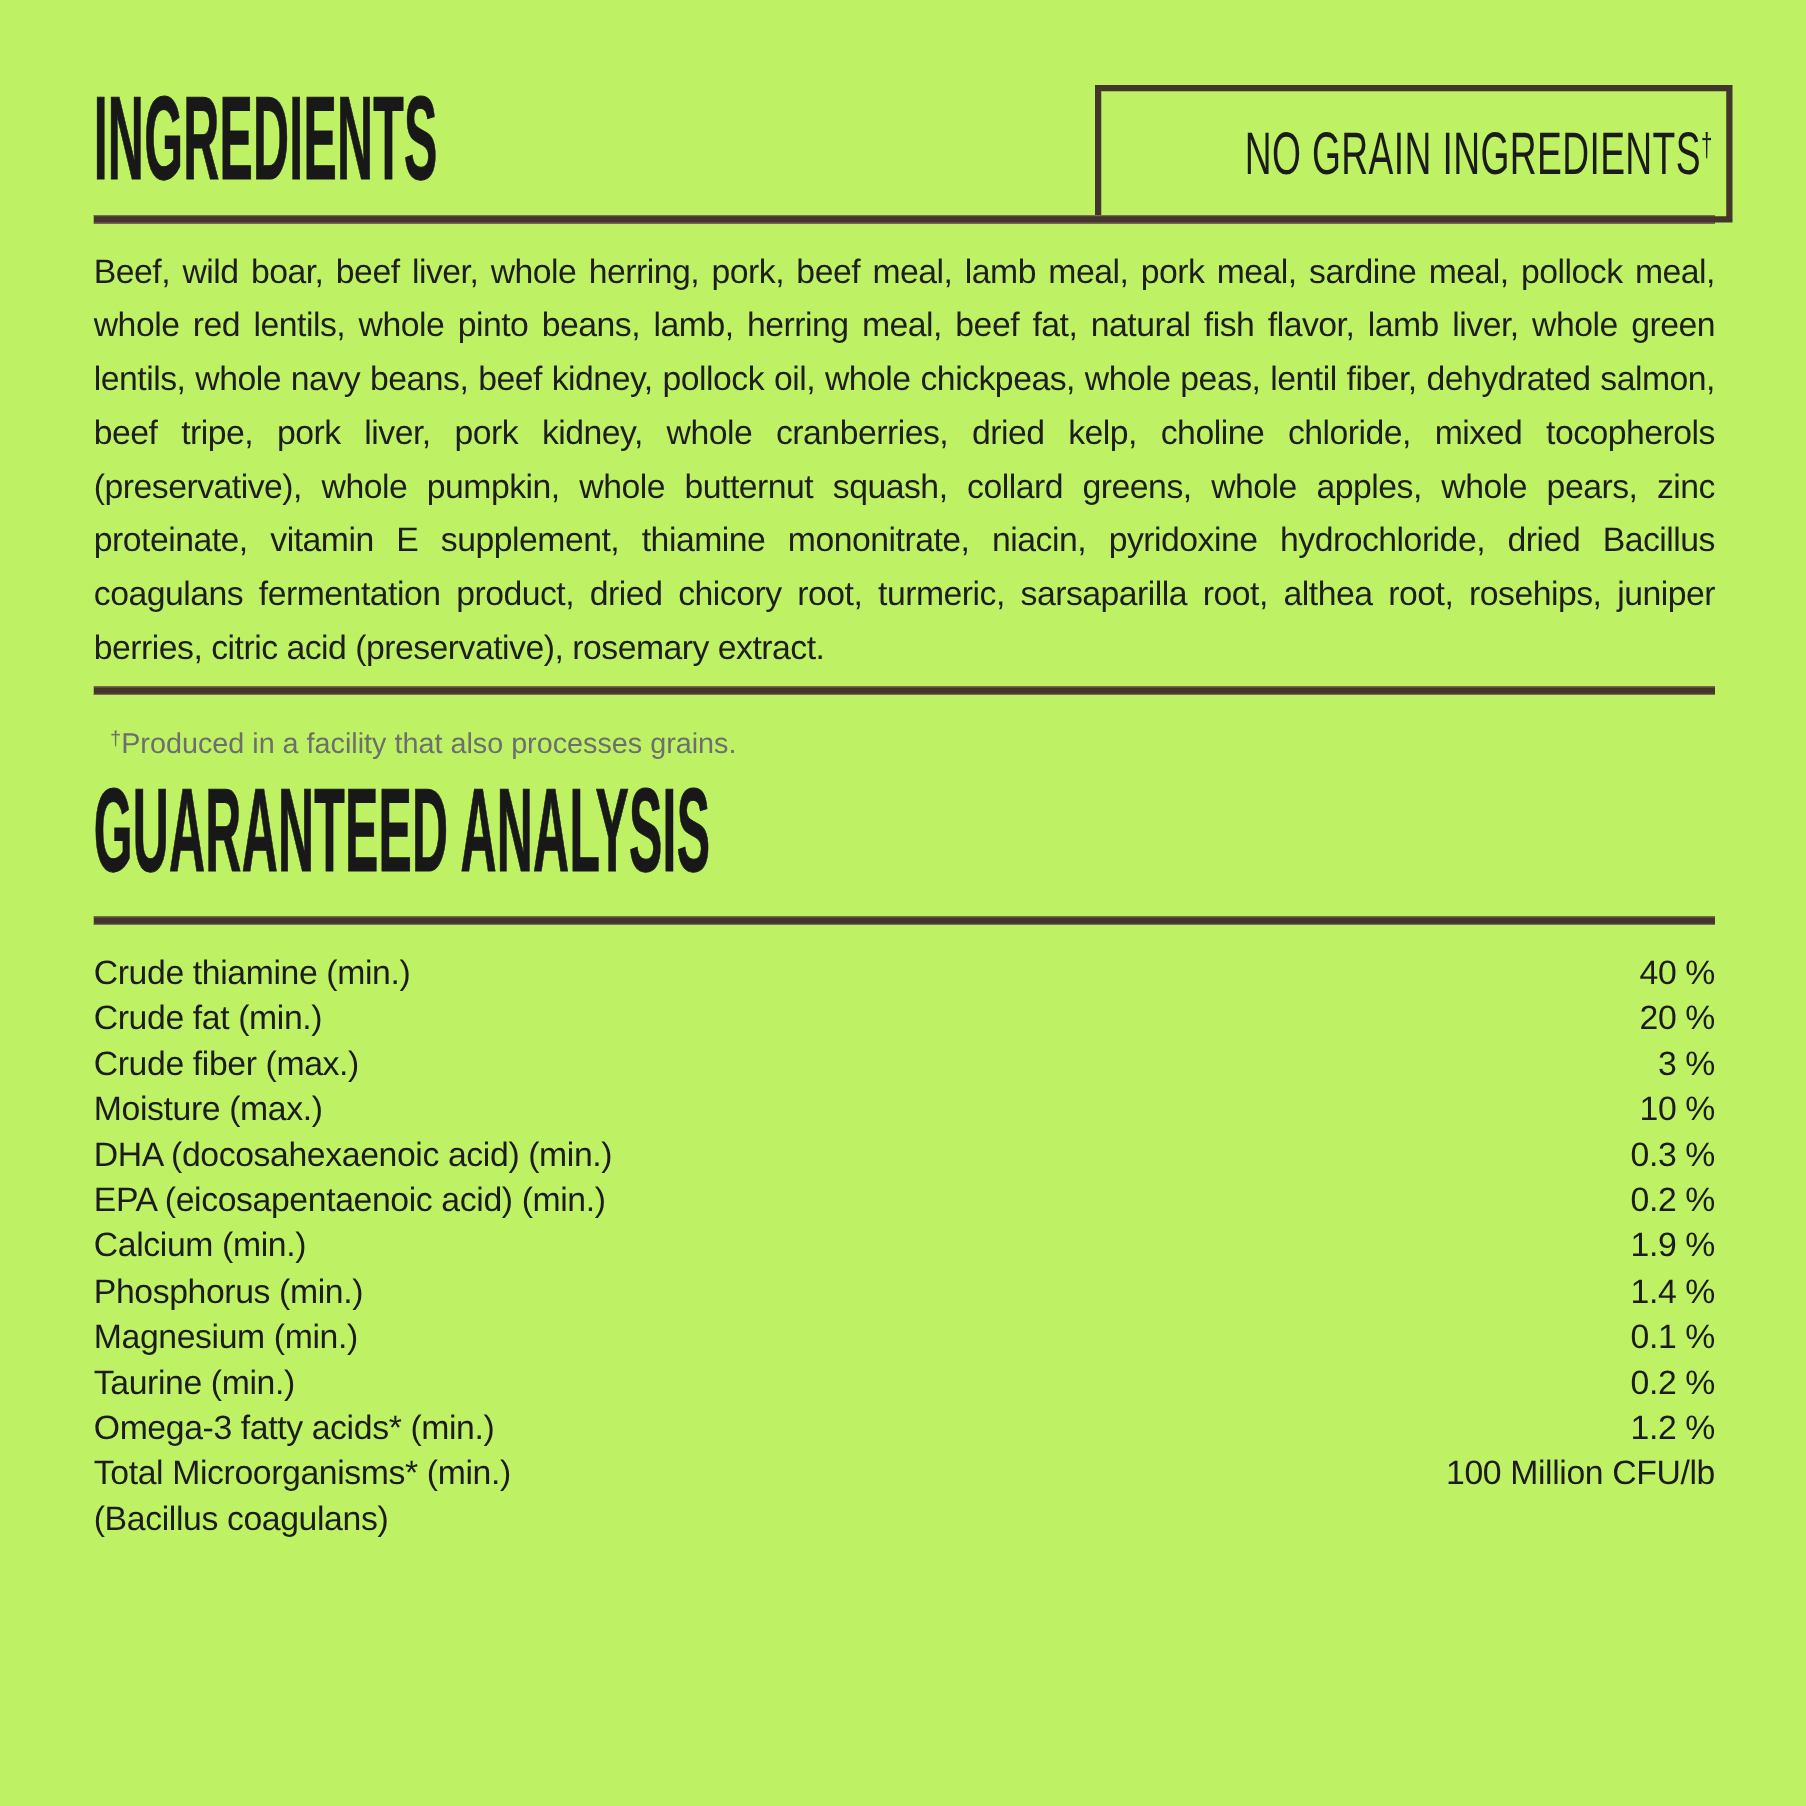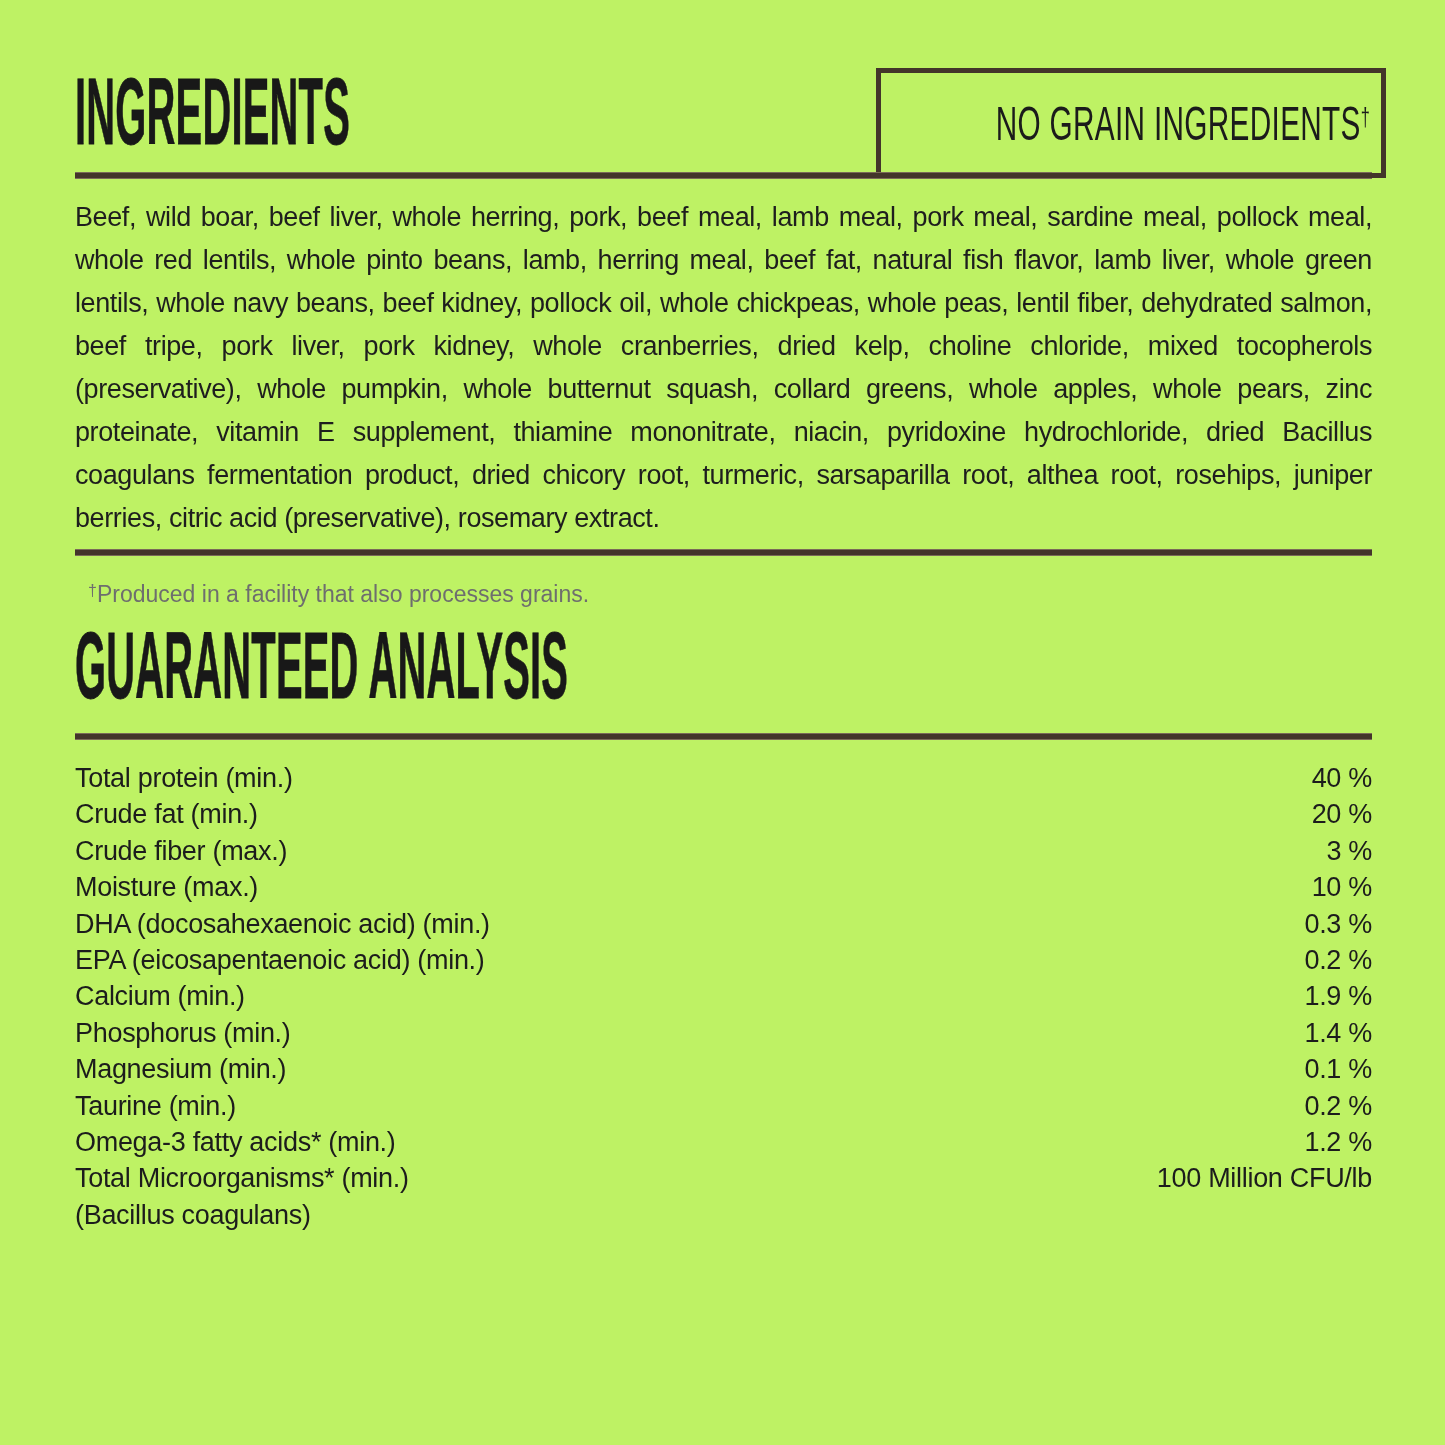--- a/index.html
+++ b/index.html
@@ -139,21 +139,21 @@
   <div class="rule rule-footnote"></div>
 
   <p class="footnote"><sup>†</sup><span>Produced in a facility that also processes grains.</span></p>
 
   <h1 class="heading heading-analysis">GUARANTEED ANALYSIS</h1>
 
   <div class="rule rule-analysis"></div>
 
   <div class="ga-table" id="ga-table">
     <div class="ga-row">
-      <span class="ga-label">Total protein (min.)</span>
+      <span class="ga-label">Crude thiamine (min.)</span>
       <span class="ga-value">40 %</span>
     </div>
 
     <div class="ga-row">
       <span class="ga-label">Crude fat (min.)</span>
       <span class="ga-value">20 %</span>
     </div>
 
     <div class="ga-row">
       <span class="ga-label">Crude fiber (max.)</span>

